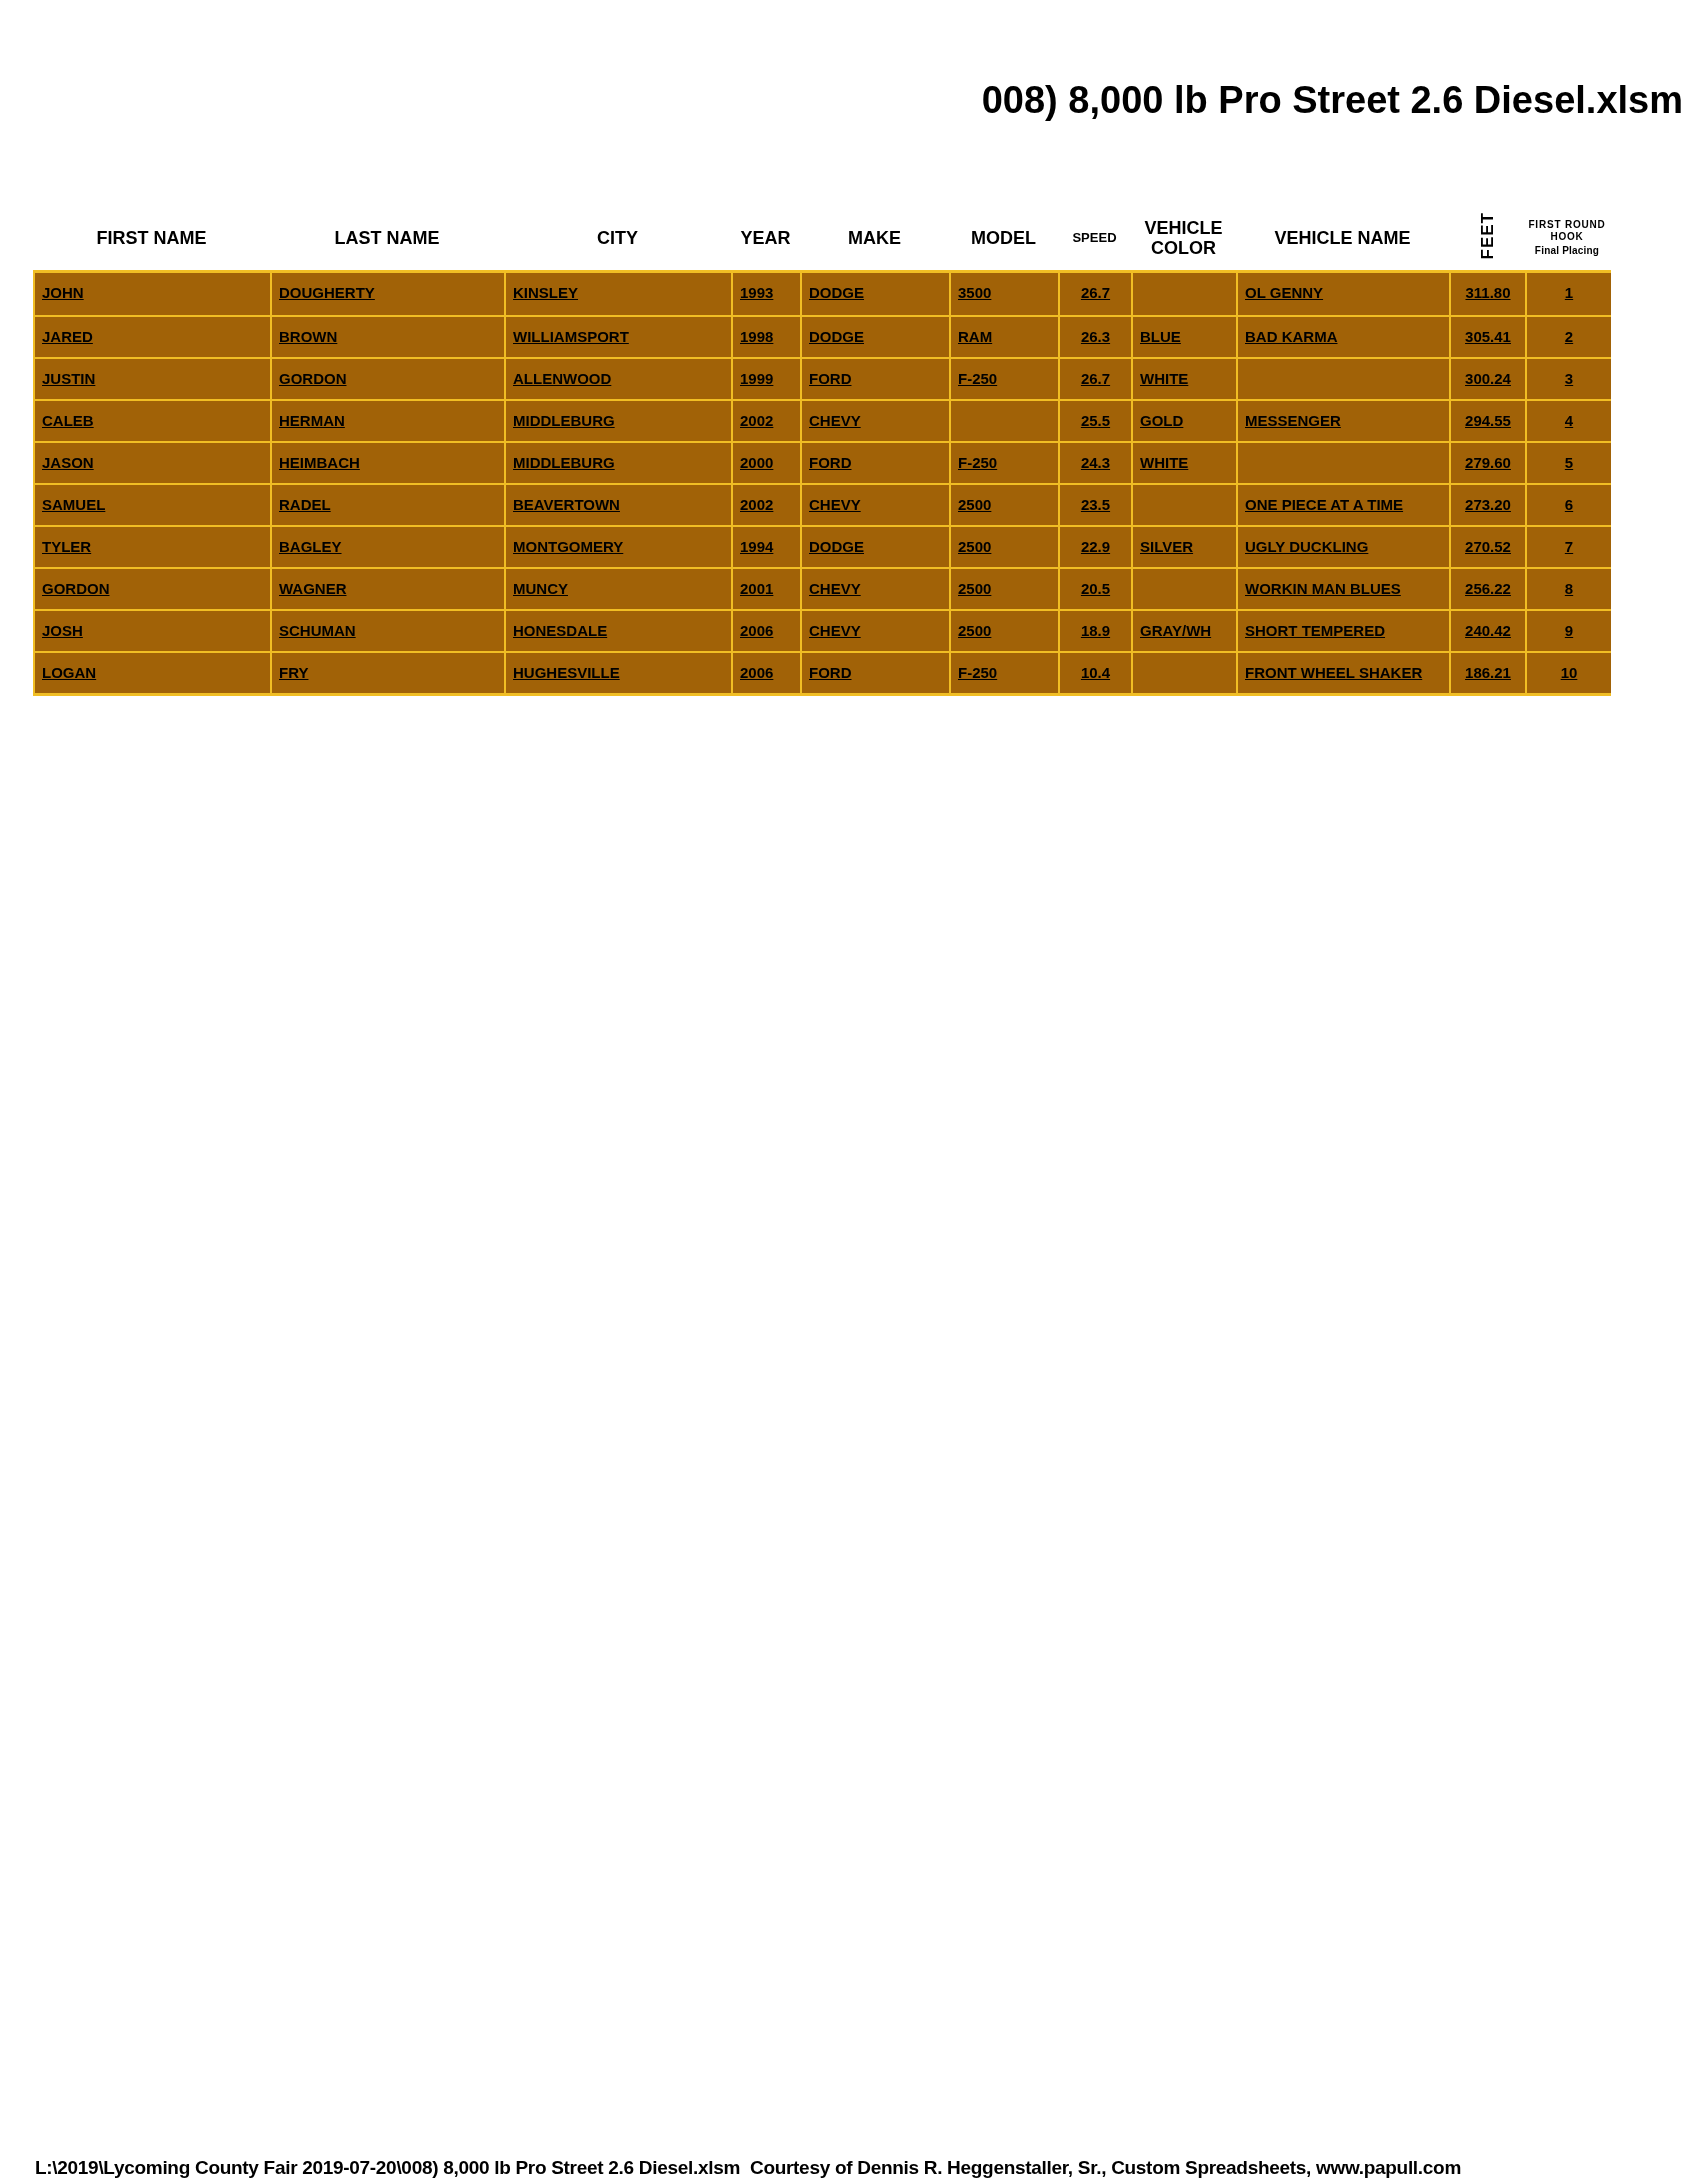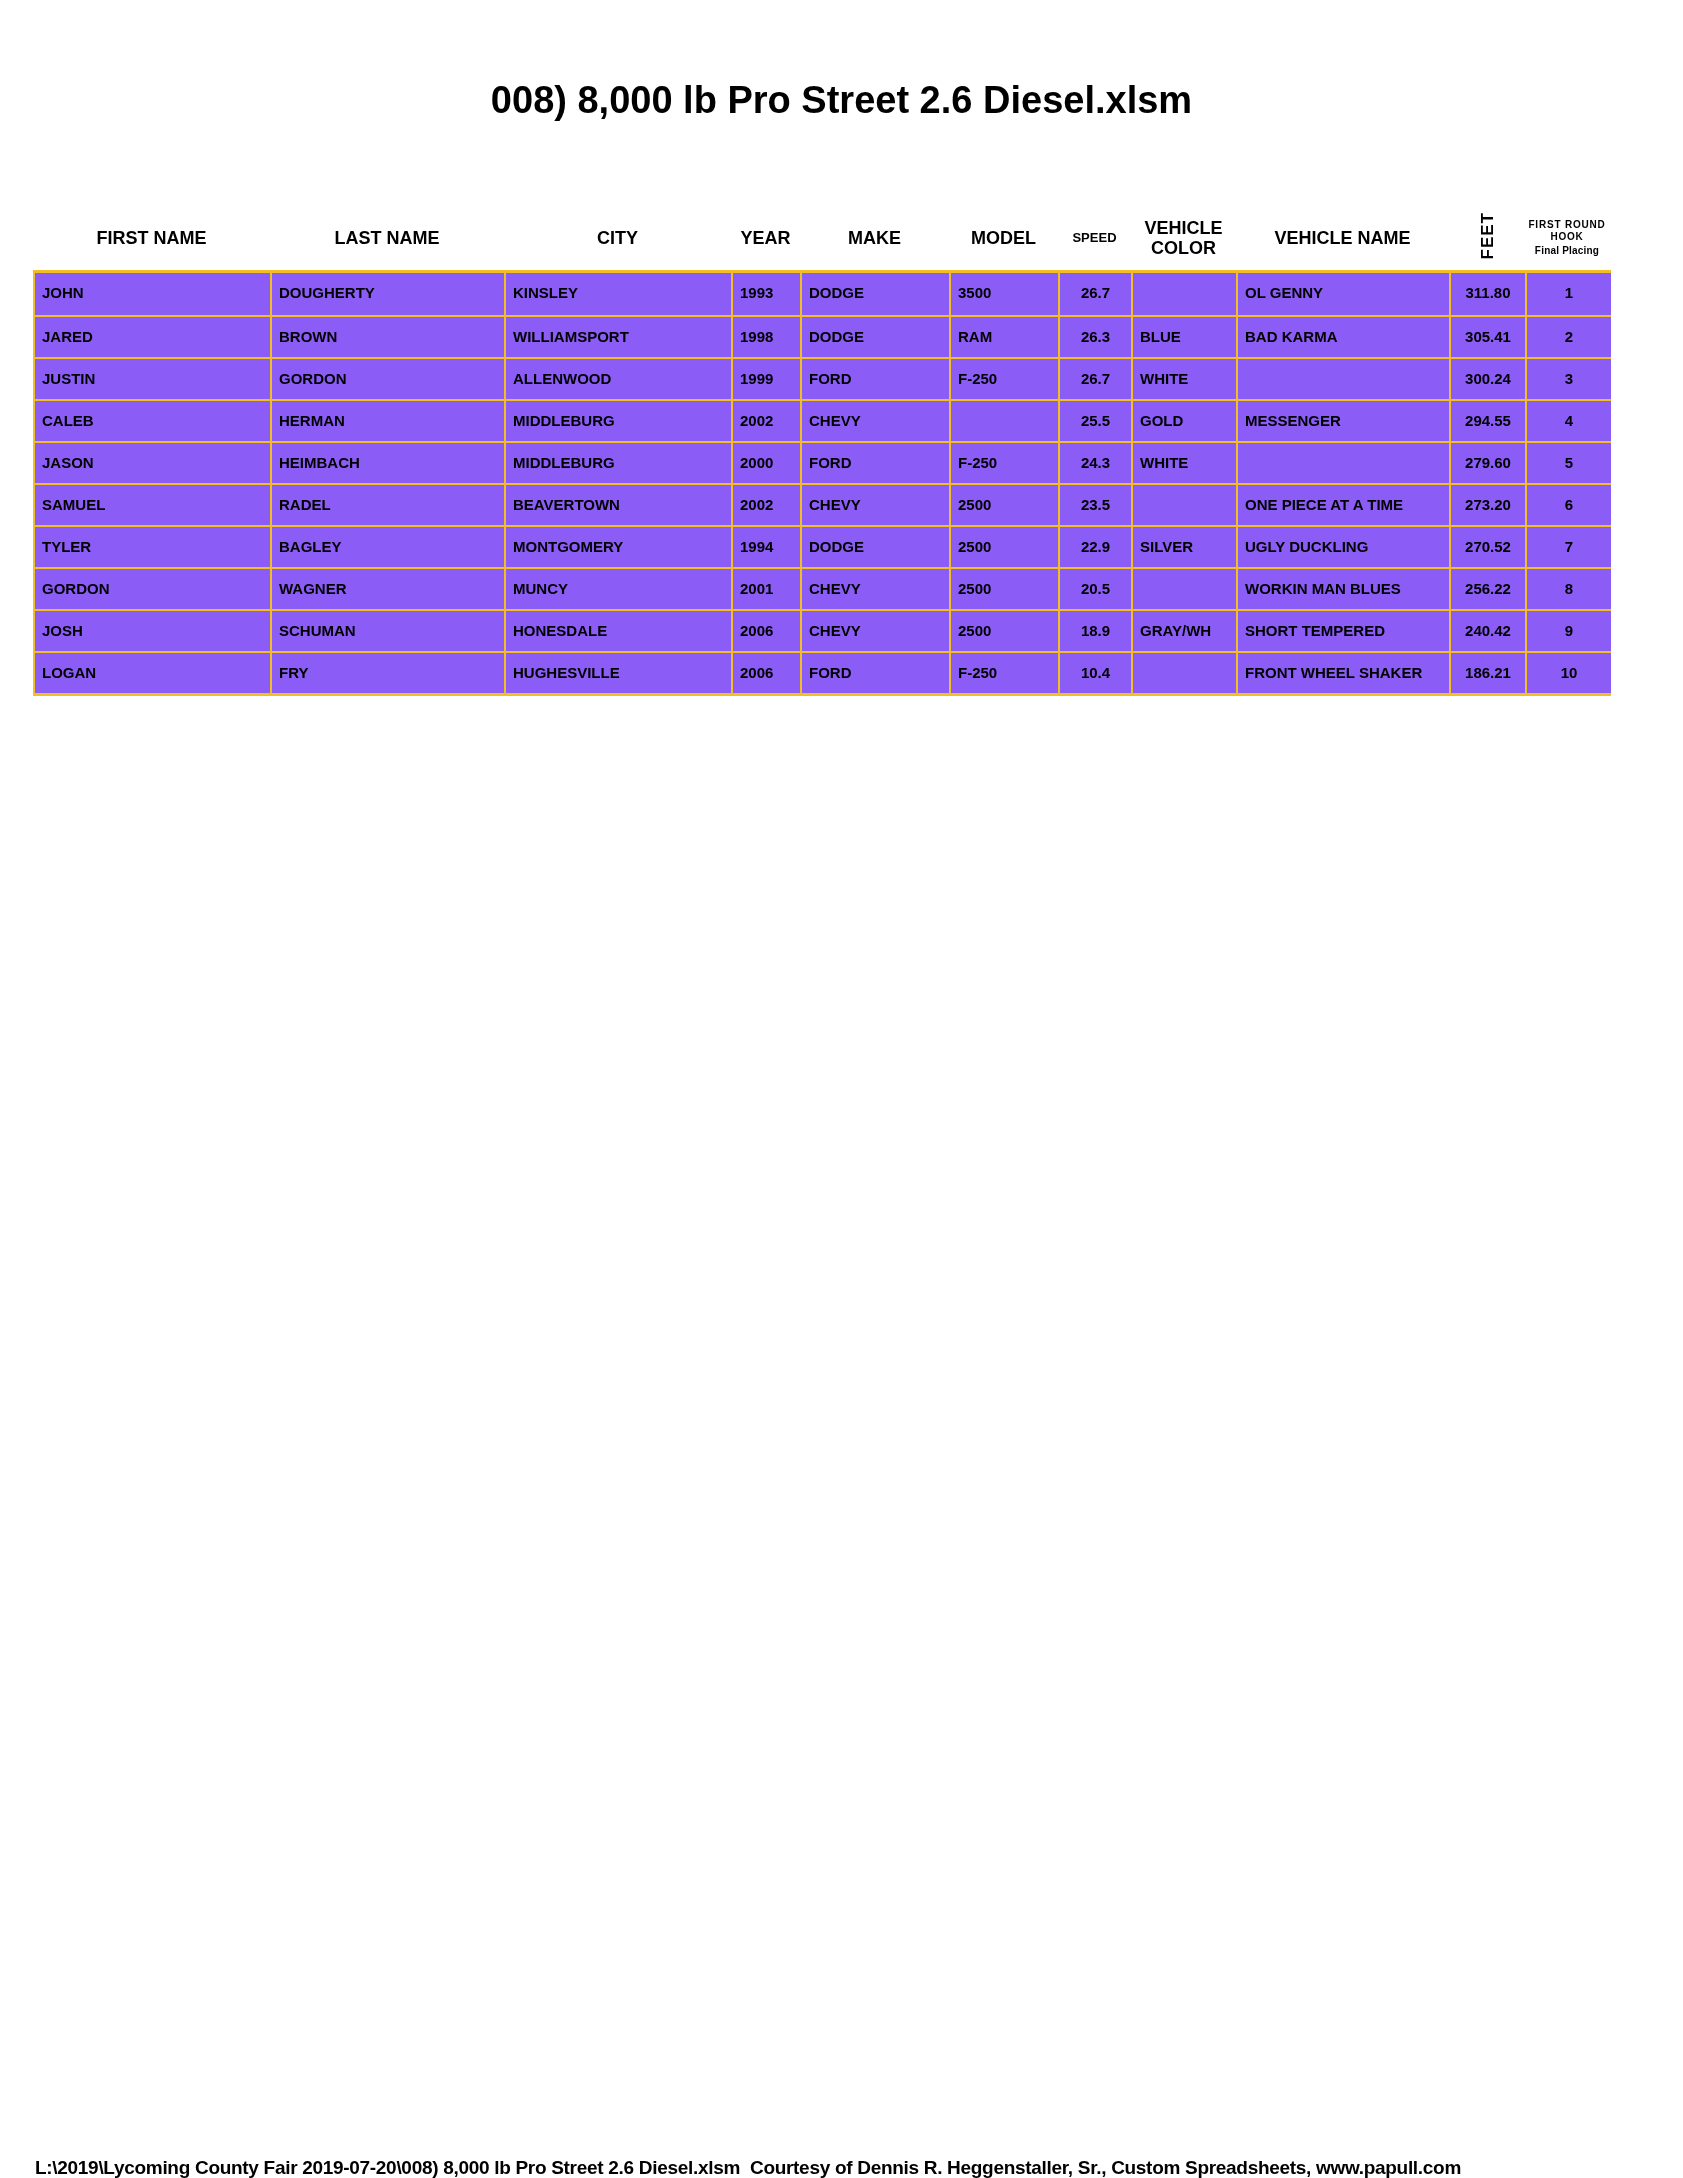--- a/index.html
+++ b/index.html
@@ -14,21 +14,21 @@
   
   .title-block {
     position: absolute; top: 63px; left: 0;
     width: 1683px; text-align: center;
   }
   .title1 {
     font-size: 34px; font-weight: bold; letter-spacing: 0.5px;
   }
   .title2 {
     margin-top: 16px;
-    font-size: 38px; font-weight: bold; letter-spacing: 0px;
+    font-size: 38px; font-weight: bold; letter-spacing: 0px; text-align: right;
   }
   
   .sheet { position: absolute; left: 33px; top: 205px; width: 1584px; }
   .header-row {
     display: flex; align-items: center;
     height: 65px;
   }
   .hc {
     font-weight: bold; font-size: 18px;
     text-align: center; line-height: 20px;
@@ -55,21 +55,21 @@
   }
   .hook { font-size: 10px; line-height: 12px; letter-spacing: 0.8px; }
   .hook .fp { letter-spacing: 0.2px; margin-top: 2px; }
   
   .tbody {
     border-top: 3px solid var(--gold);
     border-bottom: 3px solid var(--gold);
     border-left: 2px solid var(--gold);
     width: 1578px;
   }
-  .row { display: flex; height: 42px; background: #8b5cf6; }
+  .row { display: flex; height: 42px; background: #a16207; text-decoration: underline; }
   .row + .row { border-top: 2px solid var(--gold); }
   .dc {
     flex: 0 0 auto;
     border-right: 2px solid var(--gold);
     font-size: 15px; font-weight: bold;
     line-height: 40px; white-space: nowrap; overflow: hidden;
   }
   .dc.left { padding-left: 7px; }
   .dc.center { text-align: center; }
   .dc.c10 { border-right: none; }

